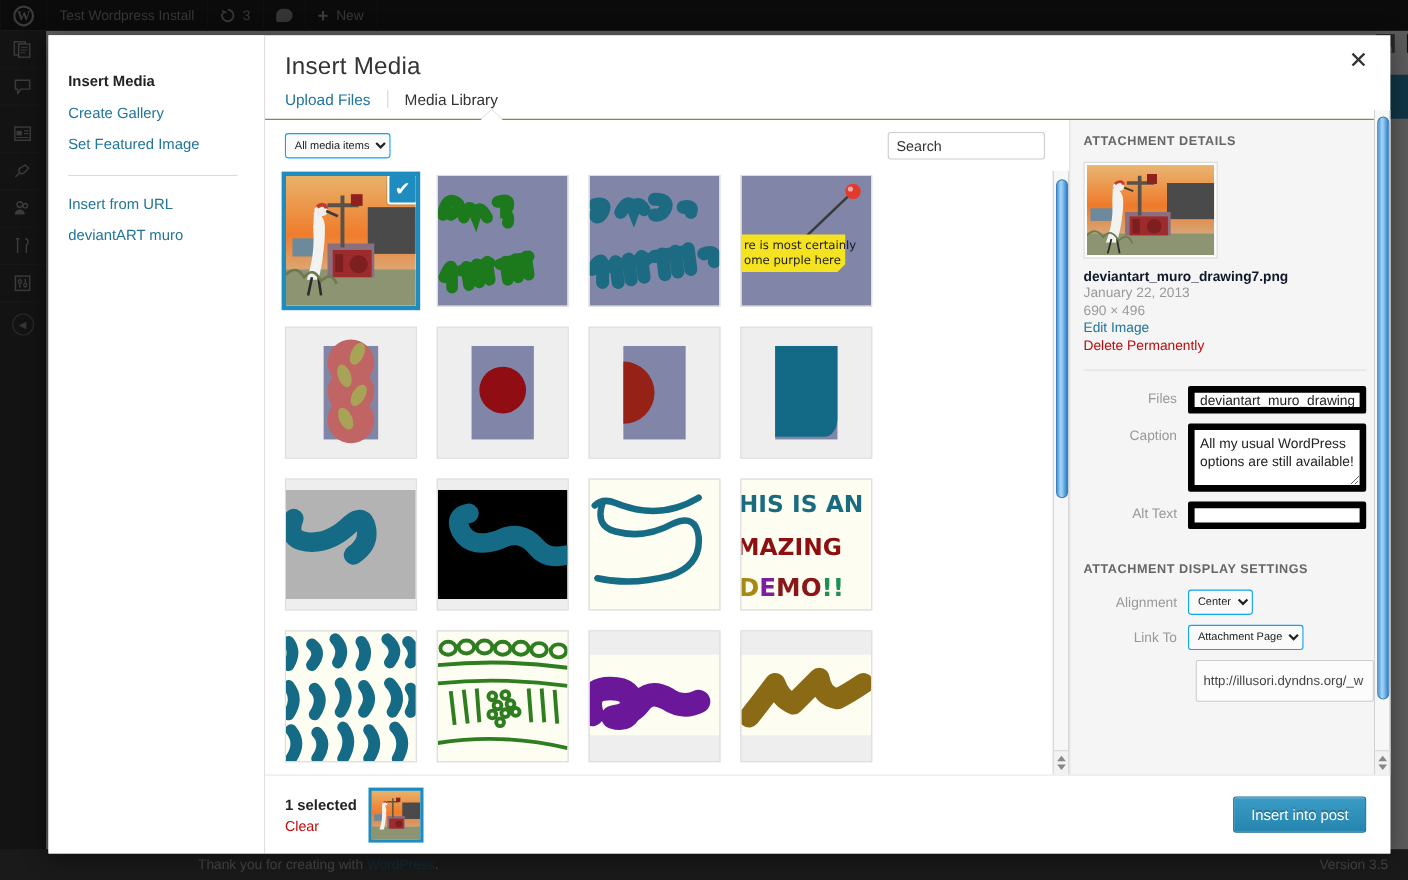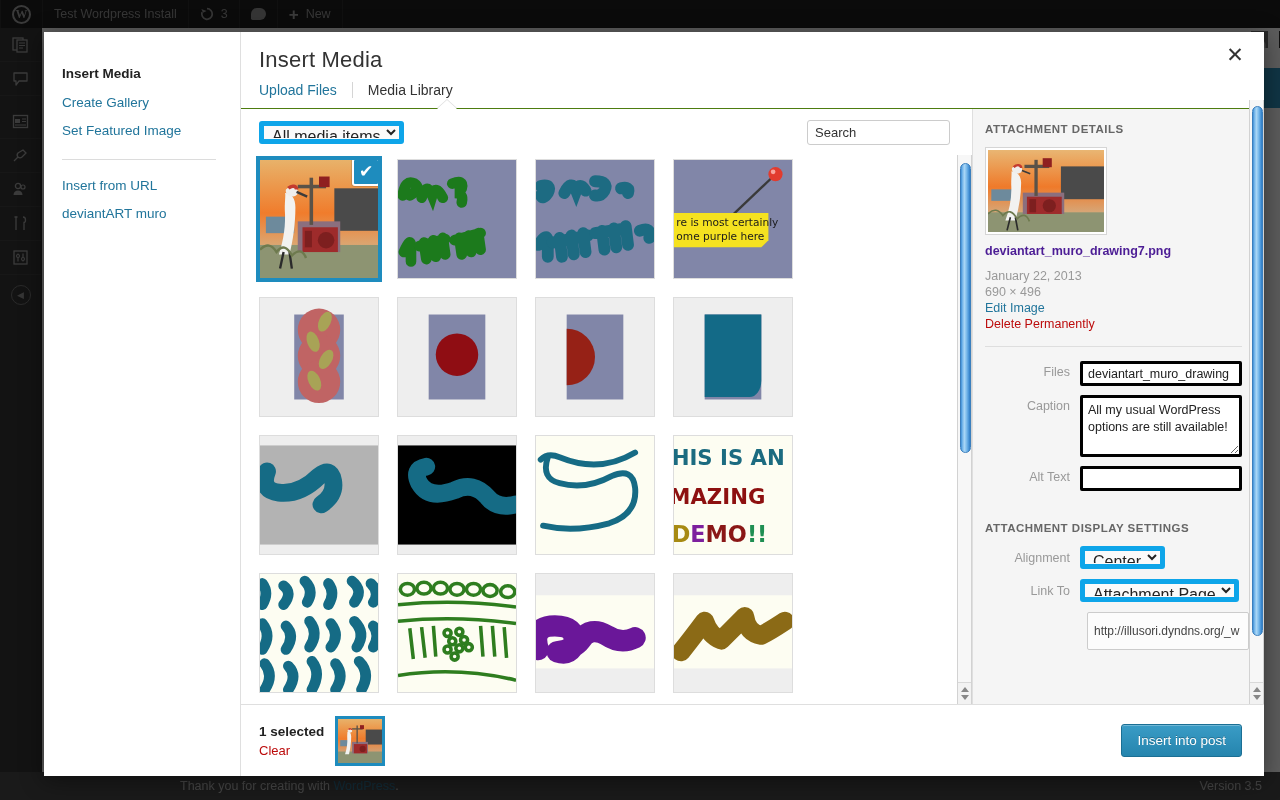--- a/index.html
+++ b/index.html
@@ -182,24 +182,24 @@
     flex: 1; min-width: 0; position: relative;
     display: flex; flex-direction: column;
     background: #fff;
   }
   #toolbar {
     display: flex; align-items: center; justify-content: space-between;
     padding: 11px 22px 10px 18px;
   }
   select.wp-select {
     font-family: "Liberation Sans", sans-serif;
-    font-size: 16px; color: #222;
+    font-size: 10px; color: #222;
     height: 23px;
     padding: 1px 2px 1px 4px;
-    border: 5px solid #0ea5e9; border-radius: 3px;
+    border: 1px solid #0ea5e9; border-radius: 3px;
     background: #fafafa;
   }
   #search-input {
     width: 143px; height: 25px;
     border: 1px solid #ccc; border-radius: 3px;
     padding: 0 7px; font-size: 13px;
     font-family: "Liberation Sans", sans-serif;
     color: #333; background: #fff;
   }
   #search-input::placeholder { color: #333; opacity: 1; }
@@ -255,37 +255,37 @@
     letter-spacing: .5px; text-transform: uppercase;
     margin-bottom: 12px;
   }
   #att-thumb {
     width: 122px; height: 88px;
     border: 1px solid #d5d5d5; background: #fff;
     padding: 2px; margin-bottom: 9px;
     position: relative; overflow: hidden;
   }
   #att-thumb .art { position: absolute; inset: 2px; overflow: hidden; }
-  .att-filename { font-weight: bold; color: #4c1d95; font-size: 12.5px; margin-bottom: 11px; }
+  .att-filename { font-weight: bold; color: #0f172a; font-size: 12.5px; margin-bottom: 1px; }
   .att-meta { color: #999; margin-bottom: 2px; }
   .att-link { color: #21759b; cursor: pointer; display: block; margin-top: 2px; }
   .att-link.danger { color: #bc0b0b; }
   .hr { height: 1px; background: #dedede; margin: 15px 0 14px 0; }
 
   .field-row {
     display: flex; align-items: flex-start; justify-content: flex-end;
     margin-bottom: 9px;
   }
   .field-row .flabel {
     color: #999; width: 92px; text-align: right;
     padding: 4px 10px 0 0; flex: none; font-size: 12.5px;
   }
   .field-row input[type=text], .field-row textarea {
     width: 162px;
-    border: 3px solid #000000; border-radius: 2px;
+    border: 6px solid #000000; border-radius: 2px;
     font-family: "Liberation Sans", sans-serif;
     font-size: 12.5px; color: #222; background: #fff;
     padding: 4px 5px;
   }
   .field-row input[type=text] { height: 25px; }
   .field-row textarea { resize: vertical; line-height: 1.35; }
   #caption-field { height: 62px; }
   #desc-field { height: 60px; }
 
   .setting-row {

